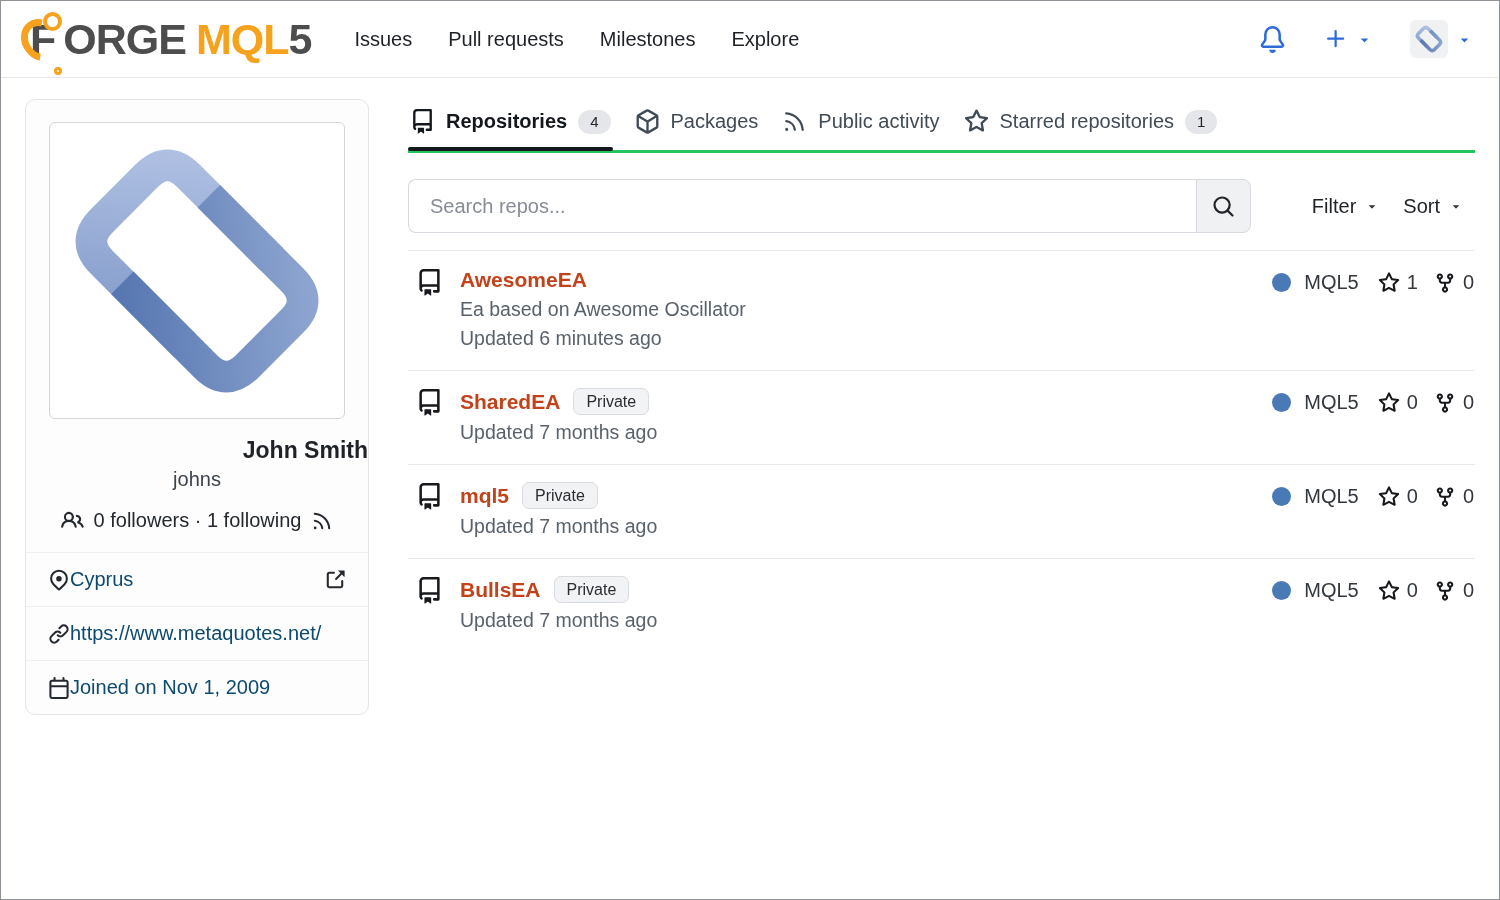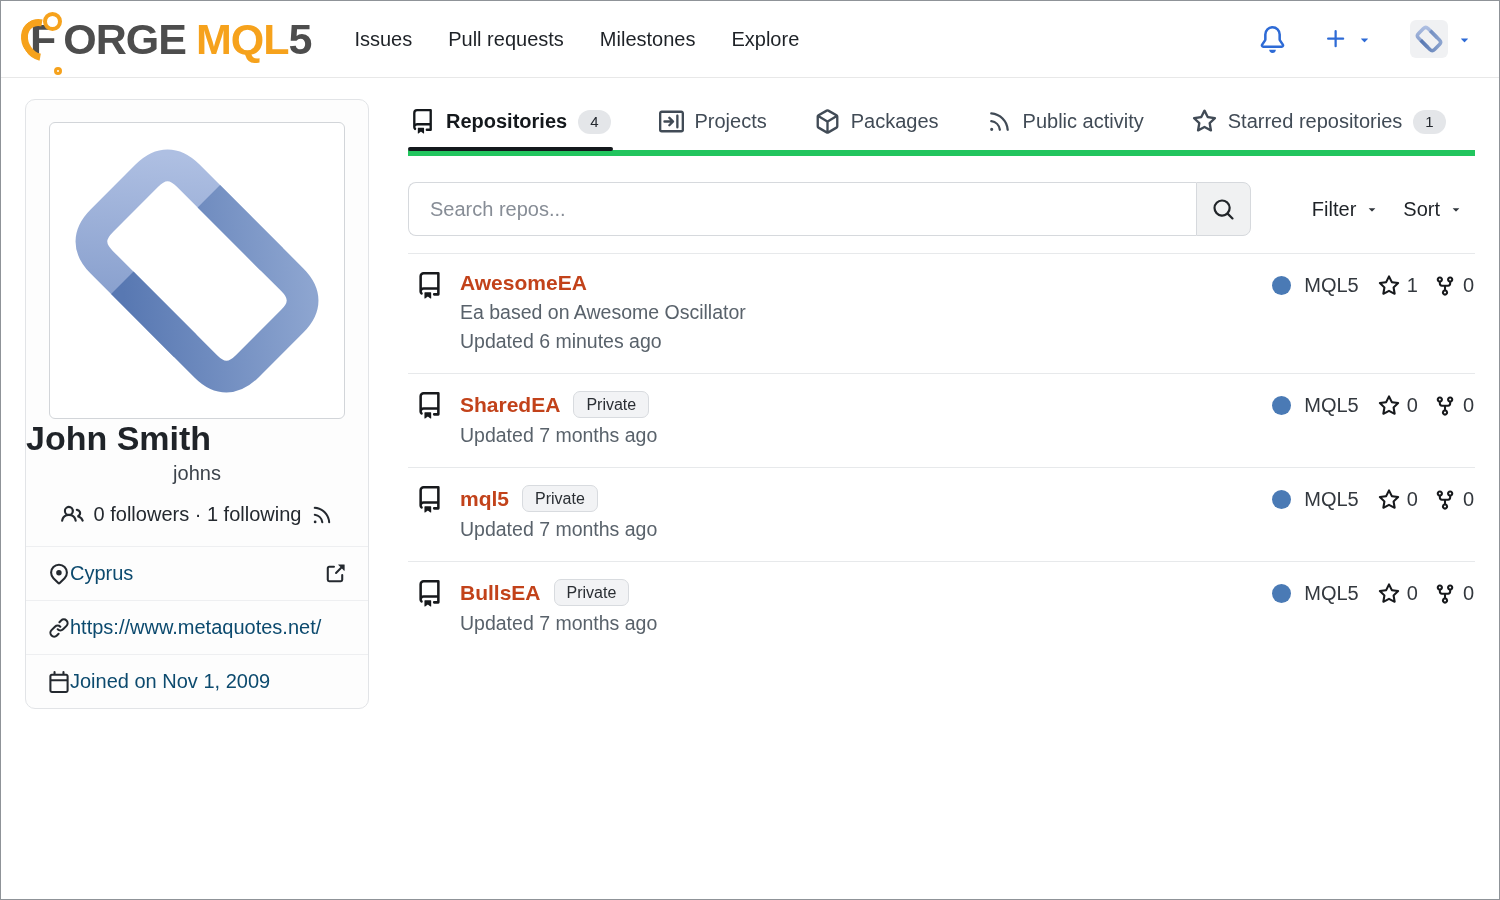--- a/index.html
+++ b/index.html
@@ -40,32 +40,32 @@
   .nav-bell{cursor:pointer;color:var(--accent-blue)}
   .nav-drop{display:flex;align-items:center;gap:9px;cursor:pointer;color:var(--accent-blue)}
   .nav-avatar{width:38px;height:38px;border-radius:6px;background:#f0f1f3;display:flex;align-items:center;justify-content:center}
 
   
   .page{display:flex;align-items:flex-start;padding:21px 24px 0 24px}
 
   
   .profile-card{width:344px;flex:none;border:1px solid #e2e4e7;border-radius:10px;background:#fdfdfd}
   .avatar-box{width:296px;height:297px;margin:22px auto 0;border:1px solid #d2d5d9;border-radius:6px;background:#fff;display:flex;align-items:center;justify-content:center}
-  .profile-name{text-align:left;font-size:34px;font-weight:700}
+  .profile-name{margin-top:18px;text-align:right;font-size:23px;font-weight:700}
   .profile-username{margin-top:4px;text-align:center;font-size:20px;color:#3c434b}
   .follow-row{display:flex;align-items:center;justify-content:center;gap:10px;margin:18px 0 20px;font-size:20px;color:#24292f;cursor:pointer}
   .follow-row .ico{color:#24292f}
   .card-row{display:flex;align-items:flex-end;padding:15px 22px;border-top:1px solid #eeeff1;font-size:20px;color:#0c4a6e}
   .card-row .ico{color:#24292f}
   .row-spacer{flex:1}
   .bio-row{padding:17px 22px;border-top:1px solid #eeeff1;font-size:21px;line-height:34px;color:#24292f}
 
   
   .main-col{flex:1;margin-left:39px;min-width:0}
-  .tabs{display:flex;align-items:flex-end;gap:44px;border-bottom:6px solid #22c55e}
+  .tabs{display:flex;align-items:flex-end;gap:20px;border-bottom:3px solid #22c55e}
   .tab{display:flex;align-items:center;gap:11px;padding:10px 2px 16px;font-size:20px;color:#414b56;cursor:pointer;position:relative;white-space:nowrap}
   .tab .ico{color:#414b56}
   .tab.active{color:#14181c;font-weight:700}
   .tab.active .ico{color:#14181c}
   .tab.active::after{content:"";position:absolute;left:0;right:0;bottom:-1px;height:4px;background:#14181c;border-radius:2px}
   .tab-badge{background:#e4e6e9;border-radius:12px;padding:3px 12px;font-size:15px;font-weight:400;color:#24292f;line-height:18px}
 
   .search-row{display:flex;align-items:center;margin-top:26px}
   .search-box{display:flex;width:843px;height:54px}
   .search-input{flex:1;border:1px solid var(--border-mid);border-right:none;border-radius:8px 0 0 8px;padding:0 21px;font-size:20px;font-family:inherit;color:#404040;outline:none;background:#fff}
@@ -202,28 +202,20 @@
     <div class="tabs">
       <div class="tab active">
         <svg class="ico" width="25" height="25" viewBox="0 0 16 16" fill="currentColor">
             <path d="M2 2.5A2.5 2.5 0 0 1 4.5 0h8.75a.75.75 0 0 1 .75.75v12.5a.75.75 0 0 1-.75.75h-2.5a.75.75 0 0 1 0-1.5h1.75v-2h-8a1 1 0 0 0-.714 1.7.75.75 0 1 1-1.072 1.05A2.495 2.495 0 0 1 2 11.5Zm10.5-1h-8a1 1 0 0 0-1 1v6.708A2.486 2.486 0 0 1 4.5 9h8ZM5 12.25a.25.25 0 0 1 .25-.25h3.5a.25.25 0 0 1 .25.25v3.25a.25.25 0 0 1-.4.2l-1.45-1.087a.25.25 0 0 0-.3 0L5.4 15.7a.25.25 0 0 1-.4-.2Z"></path>
           </svg>
         <span>Repositories</span>
         <span class="tab-badge">4</span>
       </div>
       <div class="tab">
         <svg class="ico" width="25" height="25" viewBox="0 0 16 16" fill="currentColor">
-            <path d="M1.75 1h12.5C15.2 1 16 1.8 16 2.75v10.5A1.75 1.75 0 0 1 14.25 15H1.75A1.75 1.75 0 0 1 0 13.25V2.75C0 1.8.8 1 1.75 1Zm-.25 1.75v10.5c0 .14.11.25.25.25h12.5c.14 0 .25-.11.25-.25V2.75a.25.25 0 0 0-.25-.25H1.75a.25.25 0 0 0-.25.25Z"></path>
-            <path d="M11.75 3.5c.41 0 .75.34.75.75v7.5a.75.75 0 0 1-1.5 0v-7.5c0-.41.34-.75.75-.75Z"></path>
-            <path d="M3.5 7.25h3.69L6.1 6.16a.75.75 0 1 1 1.06-1.06l2.37 2.37c.3.3.3.77 0 1.06L7.16 10.9a.75.75 0 1 1-1.06-1.06l1.09-1.09H3.5a.75.75 0 0 1 0-1.5Z"></path>
-          </svg>
-        <span>Projects</span>
-      </div>
-      <div class="tab">
-        <svg class="ico" width="25" height="25" viewBox="0 0 16 16" fill="currentColor">
             <path d="m8.878.392 5.25 3.045c.54.314.872.89.872 1.514v6.098a1.75 1.75 0 0 1-.872 1.514l-5.25 3.045a1.75 1.75 0 0 1-1.756 0l-5.25-3.045A1.75 1.75 0 0 1 1 11.049V4.951c0-.624.332-1.2.872-1.514L7.122.392a1.75 1.75 0 0 1 1.756 0ZM7.875 1.69l-4.63 2.685L8 7.133l4.755-2.758-4.63-2.685a.248.248 0 0 0-.25 0ZM2.5 5.677v5.372c0 .09.047.171.125.216l4.625 2.683V8.432Zm6.25 8.271 4.625-2.683a.25.25 0 0 0 .125-.216V5.677L8.75 8.432Z"></path>
           </svg>
         <span>Packages</span>
       </div>
       <div class="tab">
         <svg class="ico" width="25" height="25" viewBox="0 0 16 16" fill="currentColor">
             <path d="M2.002 2.725a.75.75 0 0 1 .797-.699C8.79 2.42 13.58 7.21 13.974 13.201a.75.75 0 0 1-1.497.098 10.502 10.502 0 0 0-9.776-9.776.747.747 0 0 1-.7-.798ZM2.84 7.05h-.002a7.002 7.002 0 0 1 6.113 6.111.75.75 0 0 1-1.49.178 5.503 5.503 0 0 0-4.8-4.8.75.75 0 0 1 .179-1.489ZM2 13a1 1 0 1 1 2 0 1 1 0 0 1-2 0Z"></path>
           </svg>
         <span>Public activity</span>
       </div>

